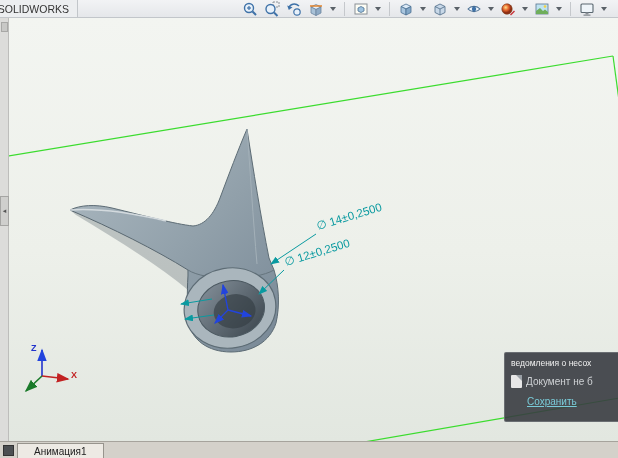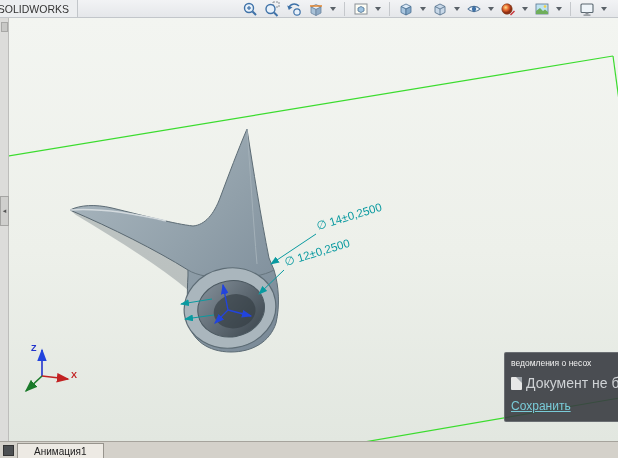--- a/index.html
+++ b/index.html
@@ -39,22 +39,22 @@
   
   .notification { position:absolute; right:-14px; top:334px; width:128px; height:70px;
                   background:rgba(56,60,65,0.90); border:1px solid rgba(120,124,128,.7);
                   border-radius:2px; color:#e8e8e8; padding:5px 6px; z-index:6; }
   .notif-title { font-size:8.5px; color:#f2f2f2; white-space:nowrap; overflow:hidden; }
   .notif-row { display:flex; align-items:center; gap:4px; margin-top:7px; }
   .notif-doc { width:11px; height:13px; background:#e7e7e7; border-radius:1px;
                position:relative; flex:0 0 auto; }
   .notif-doc::after { content:""; position:absolute; right:0; top:0;
                border:3px solid #9aa0a6; border-left-color:transparent; border-bottom-color:transparent; }
-  .notif-body { font-size:14px; color:#cfd2d5; white-space:nowrap; overflow:hidden; }
-  .notif-link { display:inline-block; margin-top:8px; font-size:12px;
+  .notif-body { font-size:10px; color:#cfd2d5; white-space:nowrap; overflow:hidden; }
+  .notif-link { display:inline-block; margin-top:8px; margin-left:16px; font-size:10px;
                 color:#79cbd8; text-decoration:underline; cursor:pointer; }
 
   
   .bottom-bar { position:absolute; left:0; bottom:0; width:618px; height:17px;
                 background:#d4d1ca; border-top:1px solid #a6a39c; }
   .bottom-icon { position:absolute; left:3px; top:3px; width:11px; height:11px;
                  background:#4c4f52; border:1px solid #333; }
   .bottom-tab { position:absolute; left:17px; top:1px; height:15px; min-width:78px;
                 background:#edeae4; border:1px solid #97948d; border-bottom:none;
                 font-size:10px; color:#222; display:flex; align-items:center;

